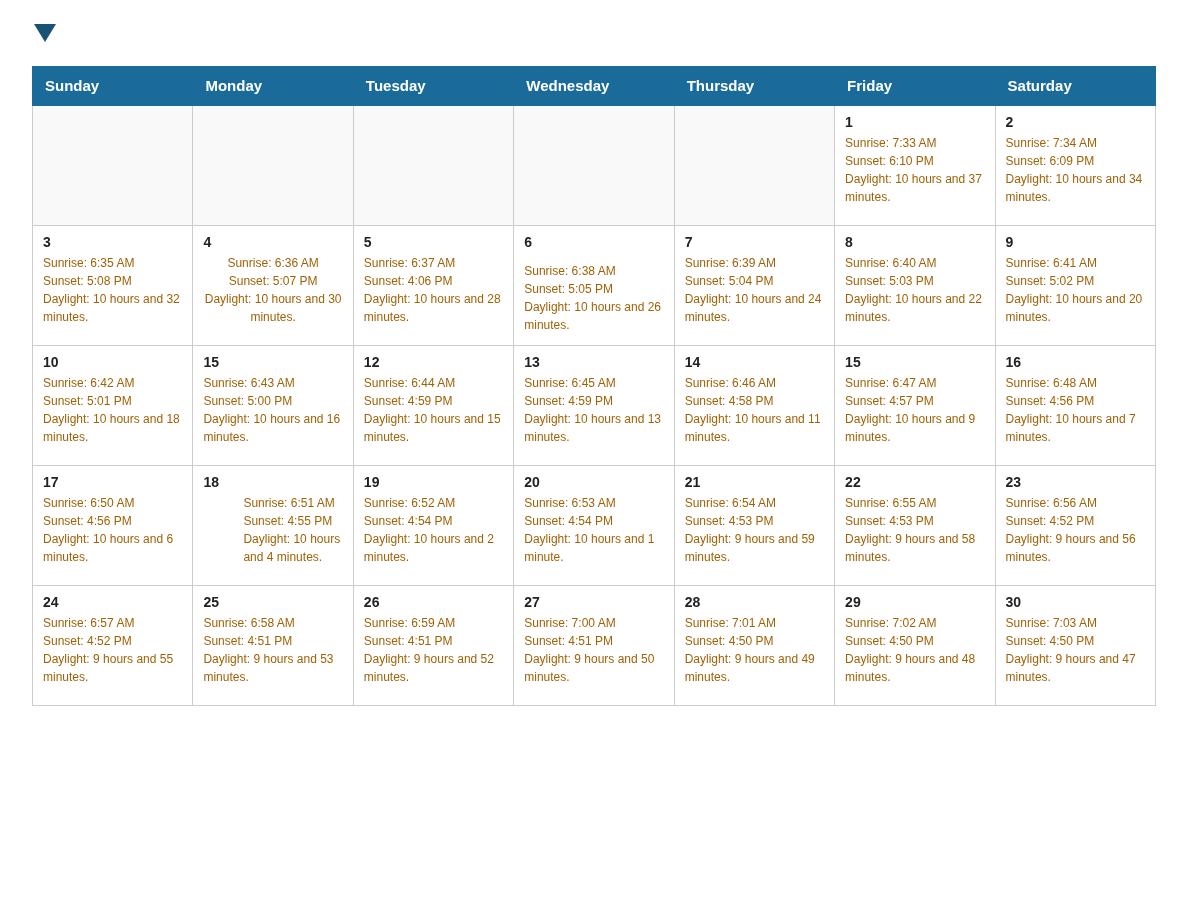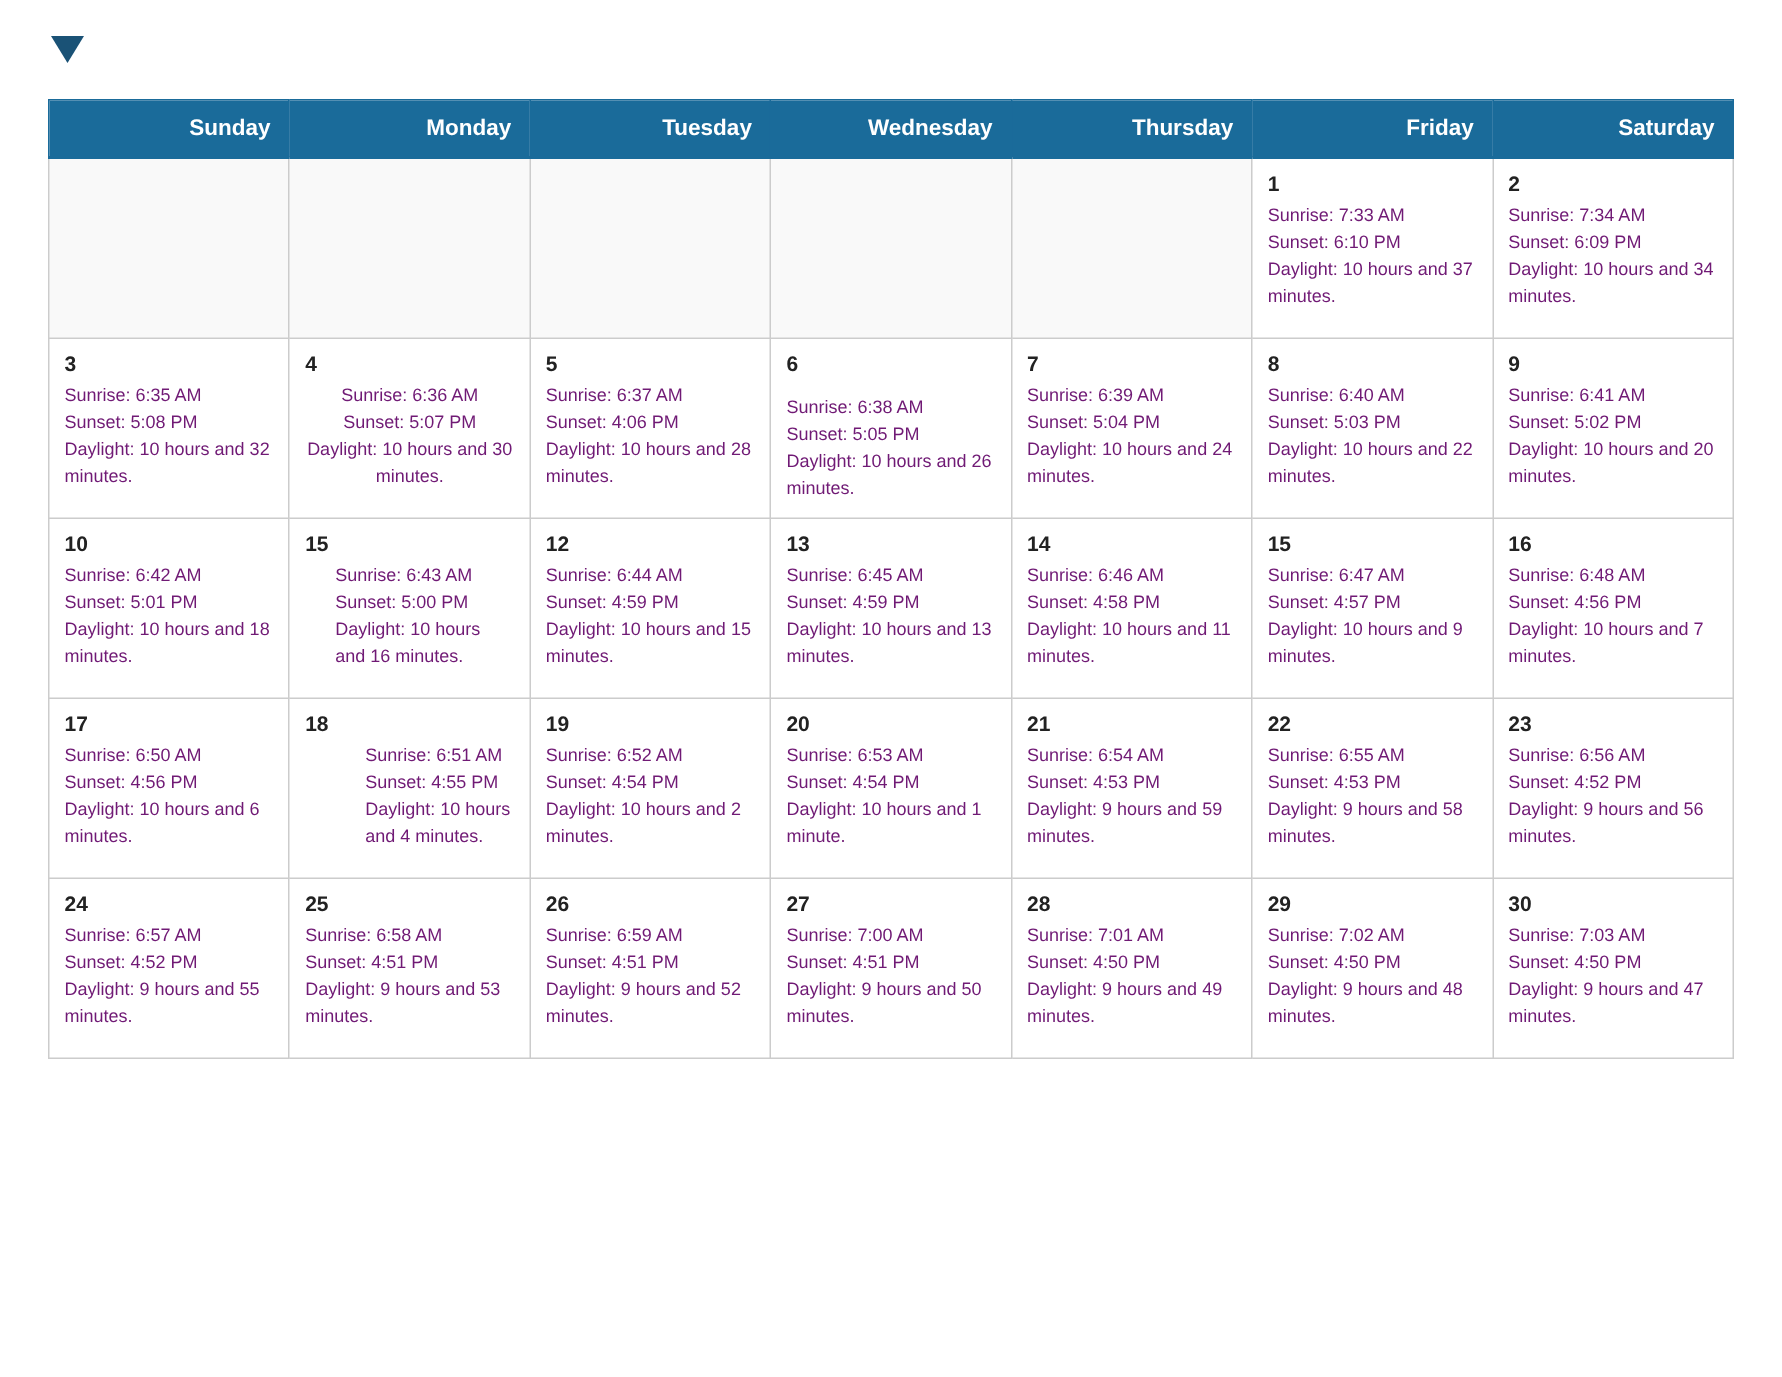--- a/index.html
+++ b/index.html
@@ -63,21 +63,21 @@
       width: 100%;
       border-collapse: collapse;
       table-layout: fixed;
     }
     th {
       background-color: #1a6b9a;
       color: #ffffff;
       font-size: 15px;
       font-weight: 600;
       padding: 10px 12px;
-      text-align: right;
+      text-align: left;
       border: 1px solid #1a6b9a;
     }
     td {
       border: 1px solid #aaa;
       vertical-align: top;
       padding: 8px 10px;
       font-size: 12.5px;
       color: #333;
       height: 120px;
     }
@@ -86,21 +86,21 @@
     }
     .day-number {
       font-size: 14px;
       font-weight: bold;
       margin-bottom: 4px;
       color: #222;
     }
     .day-info {
       font-size: 12px;
       line-height: 1.5;
-      color: #701a75;
+      color: #a16207;
     }
     tr:first-child th:first-child {
       border-radius: 0;
     }
     tbody tr td {
       border-top: 2px solid #1a6b9a;
     }
     tbody tr:not(:first-child) td {
       border-top: 1px solid #ccc;
     }
@@ -211,21 +211,21 @@
       </tr>
       <tr>
         <td>
           <div class="day-number">10</div>
           <div class="day-info" style="white-space: pre-line;">Sunrise: 6:42 AM
 Sunset: 5:01 PM
 Daylight: 10 hours and 18 minutes.</div>
         </td>
         <td>
           <div class="day-number">15</div>
-          <div class="day-info" style="white-space: pre-line; margin-left: 20px;">Sunrise: 6:43 AM
+          <div class="day-info" style="white-space: pre-line;">Sunrise: 6:43 AM
 Sunset: 5:00 PM
 Daylight: 10 hours and 16 minutes.</div>
         </td>
         <td>
           <div class="day-number">12</div>
           <div class="day-info" style="white-space: pre-line;">Sunrise: 6:44 AM
 Sunset: 4:59 PM
 Daylight: 10 hours and 15 minutes.</div>
         </td>
         <td>

